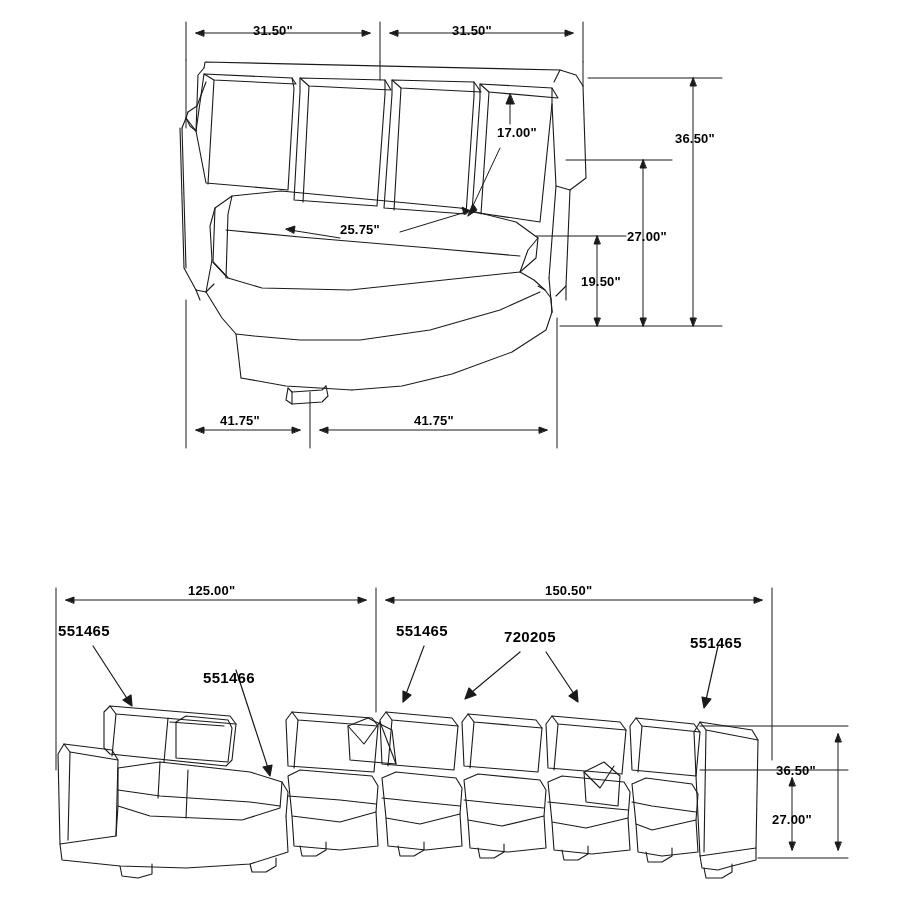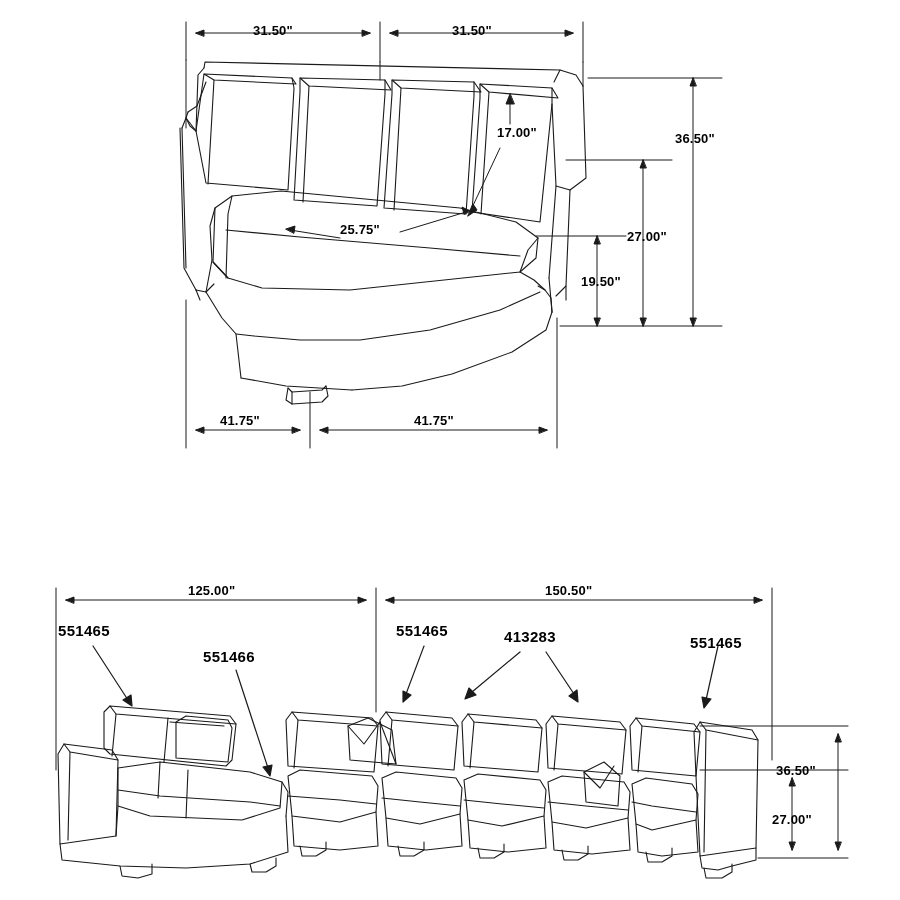--- a/index.html
+++ b/index.html
@@ -329,22 +329,22 @@
     <div class="dimlabel" style="left:188px; top:583px;">125.00"</div>
 
     <div class="dimlabel" style="left:545px; top:583px;">150.50"</div>
 
     <div class="dimlabel" style="left:776px; top:763px;">36.50"</div>
 
     <div class="dimlabel" style="left:772px; top:812px;">27.00"</div>
 
     <div class="partlabel" style="left:58px; top:622px;">551465</div>
 
-    <div class="partlabel" style="left:203px; top:648px;">551466</div>
+    <div class="partlabel" style="left:203px; top:669px;">551466</div>
 
     <div class="partlabel" style="left:396px; top:622px;">551465</div>
 
-    <div class="partlabel" style="left:504px; top:628px;">413283</div>
+    <div class="partlabel" style="left:504px; top:628px;">720205</div>
 
     <div class="partlabel" style="left:690px; top:634px;">551465</div>
 
   </div>
 </div>
 
 </body></html>

